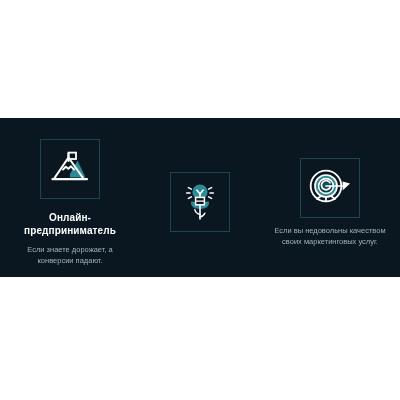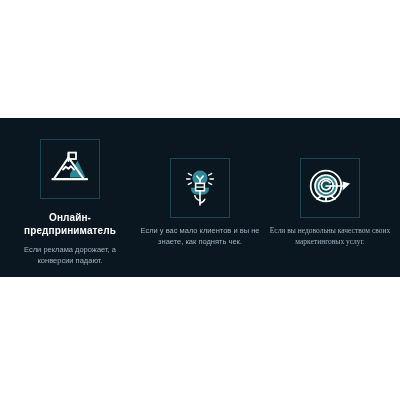--- a/index.html
+++ b/index.html
@@ -73,21 +73,21 @@
   .card-desc {
     margin-top: 7px;
     color: #9fb2bd;
     font-size: 7.5px;
     line-height: 11px;
     text-align: center;
     max-width: 122px;
   }
   .card-1 .card-desc { max-width: 104px; }
   .card-2 .card-desc { max-width: 124px; }
-  .card-3 .card-desc { max-width: 126px; font-family: Liberation Serif, serif; }
+  .card-3 .card-desc { max-width: 126px; }
 </style>
 </head>
 <body>
 
 <div class="page">
 
   <div class="band">
 
     <div class="cards">
 
@@ -98,21 +98,21 @@
               <path d="M20 23 L27.5 9.5 L35.5 26.5 L20 26.5 Z" fill="#2b8a96"></path>
               <path d="M4.5 27 L18.5 6.5 L33 27" stroke="#ffffff" stroke-width="2.1" stroke-linejoin="round" stroke-linecap="round" fill="none"></path>
               <path d="M13 18.5 L15.8 15.8 L18.4 17.8 L21 15.3 L24 18.6" stroke="#ffffff" stroke-width="1.9" stroke-linejoin="round" stroke-linecap="round" fill="none"></path>
               <line x1="18.5" y1="10" x2="18.5" y2="2.5" stroke="#ffffff" stroke-width="2" stroke-linecap="round"></line>
               <rect x="18.5" y="1.6" width="7.5" height="6.4" stroke="#ffffff" stroke-width="1.8" fill="none"></rect>
               <line x1="2.5" y1="28.2" x2="37" y2="28.2" stroke="#ffffff" stroke-width="2.2" stroke-linecap="round"></line>
             </svg>
           </span>
         </div>
         <div class="card-title">Онлайн-предприниматель</div>
-        <div class="card-desc">Если реклама дорожает, а конверсии падают.</div>
+        <div class="card-desc">Если знаете дорожает, а конверсии падают.</div>
       </div>
 
       <div class="card card-2">
         <div class="icon-box">
           <span>
             <svg width="40" height="42" viewBox="0 0 40 42" fill="none">
               <path d="M20 27 C20 22.5 15.5 20 11 20.5 C10.5 25.5 14.5 28.5 20 27.5 Z" fill="#2b8a96"></path>
               <path d="M20 27 C20 22.5 24.5 20 29 20.5 C29.5 25.5 25.5 28.5 20 27.5 Z" fill="#2b8a96"></path>
               <circle cx="20" cy="11" r="7.6" fill="#2b8a96"></circle>
               <path d="M16.8 9 L20 13 L23.2 9" stroke="#ffffff" stroke-width="1.5" fill="none" stroke-linecap="round" stroke-linejoin="round"></path>
@@ -124,21 +124,20 @@
               <path d="M20 36 C22.3 35.6 24 34.2 24.8 32.3" stroke="#ffffff" stroke-width="1.5" fill="none" stroke-linecap="round"></path>
               <line x1="8.4" y1="6.6" x2="11.4" y2="8.2" stroke="#ffffff" stroke-width="1.5" stroke-linecap="round"></line>
               <line x1="6.6" y1="12" x2="10" y2="12" stroke="#ffffff" stroke-width="1.5" stroke-linecap="round"></line>
               <line x1="8.4" y1="17.4" x2="11.4" y2="15.8" stroke="#ffffff" stroke-width="1.5" stroke-linecap="round"></line>
               <line x1="31.6" y1="6.6" x2="28.6" y2="8.2" stroke="#ffffff" stroke-width="1.5" stroke-linecap="round"></line>
               <line x1="33.4" y1="12" x2="30" y2="12" stroke="#ffffff" stroke-width="1.5" stroke-linecap="round"></line>
               <line x1="31.6" y1="17.4" x2="28.6" y2="15.8" stroke="#ffffff" stroke-width="1.5" stroke-linecap="round"></line>
             </svg>
           </span>
         </div>
-        <div class="card-desc">Если у вас мало клиентов и вы не знаете, как поднять чек.</div>
       </div>
 
       <div class="card card-3">
         <div class="icon-box">
           <span>
             <svg width="44" height="38" viewBox="0 0 44 38" fill="none">
               <circle cx="18" cy="17" r="11" fill="#2b8a96"></circle>
               <circle cx="18" cy="17" r="7.4" fill="#0f3a44"></circle>
               <circle cx="18" cy="17" r="4" fill="#12505c"></circle>
               <circle cx="18" cy="17" r="15.3" stroke="#ffffff" stroke-width="1.8" fill="none"></circle>

